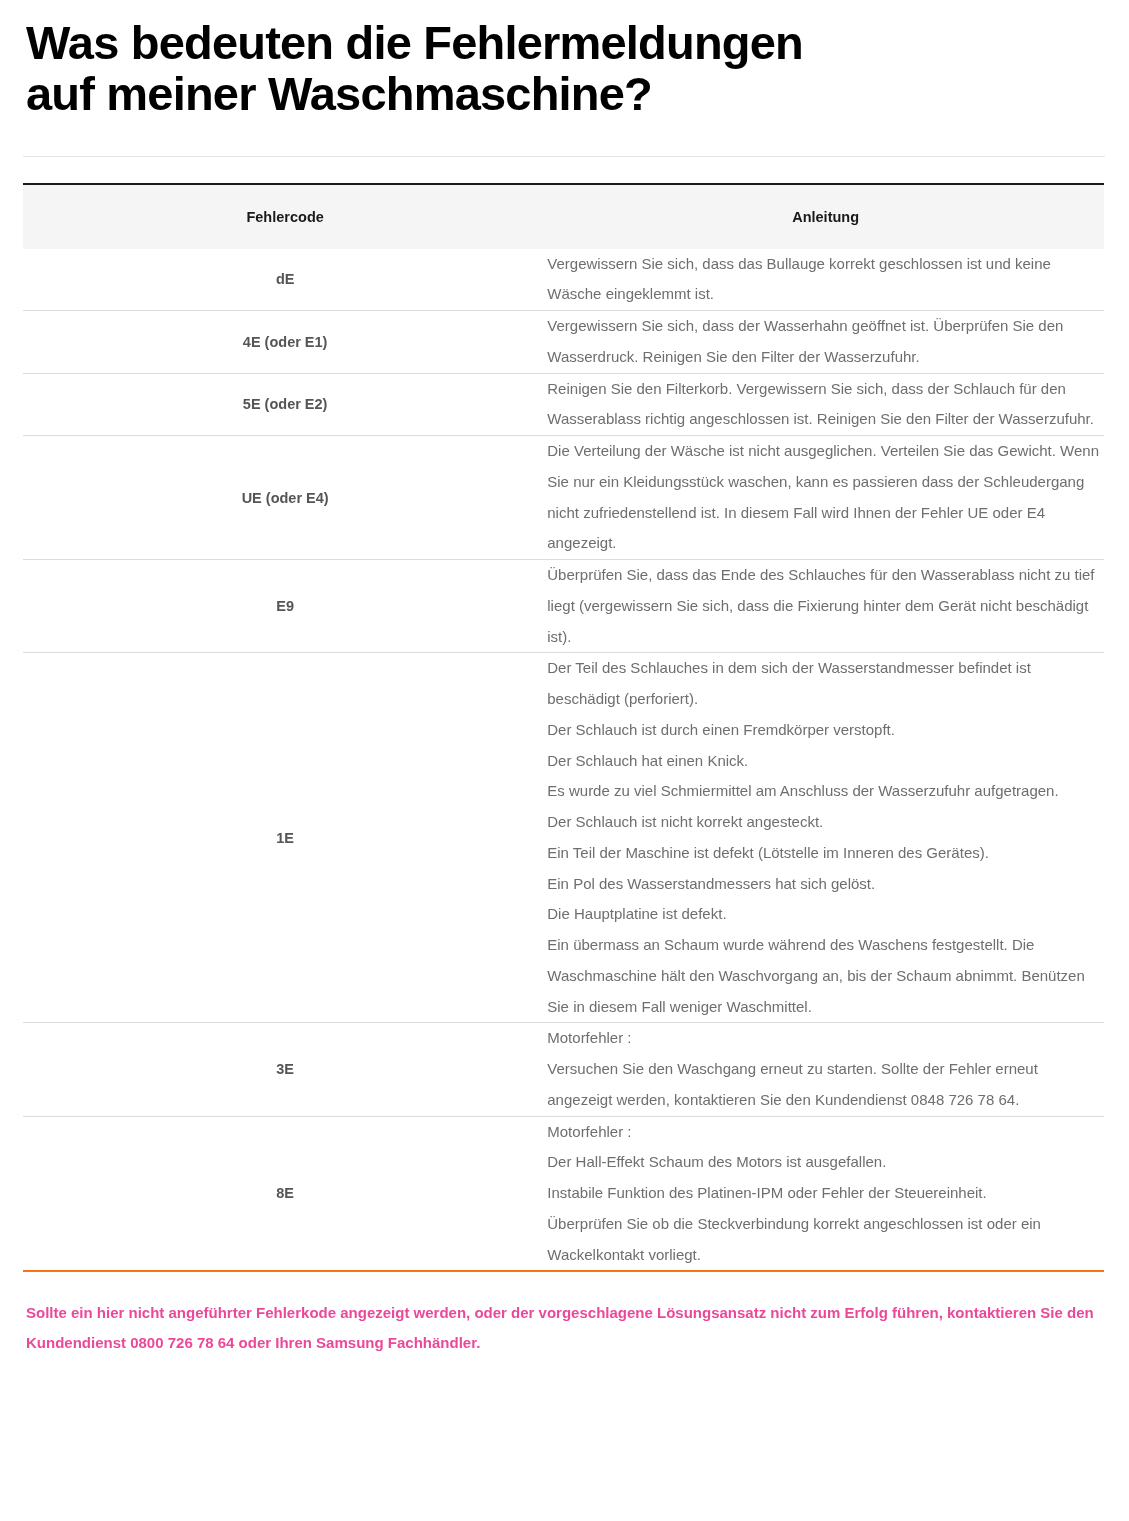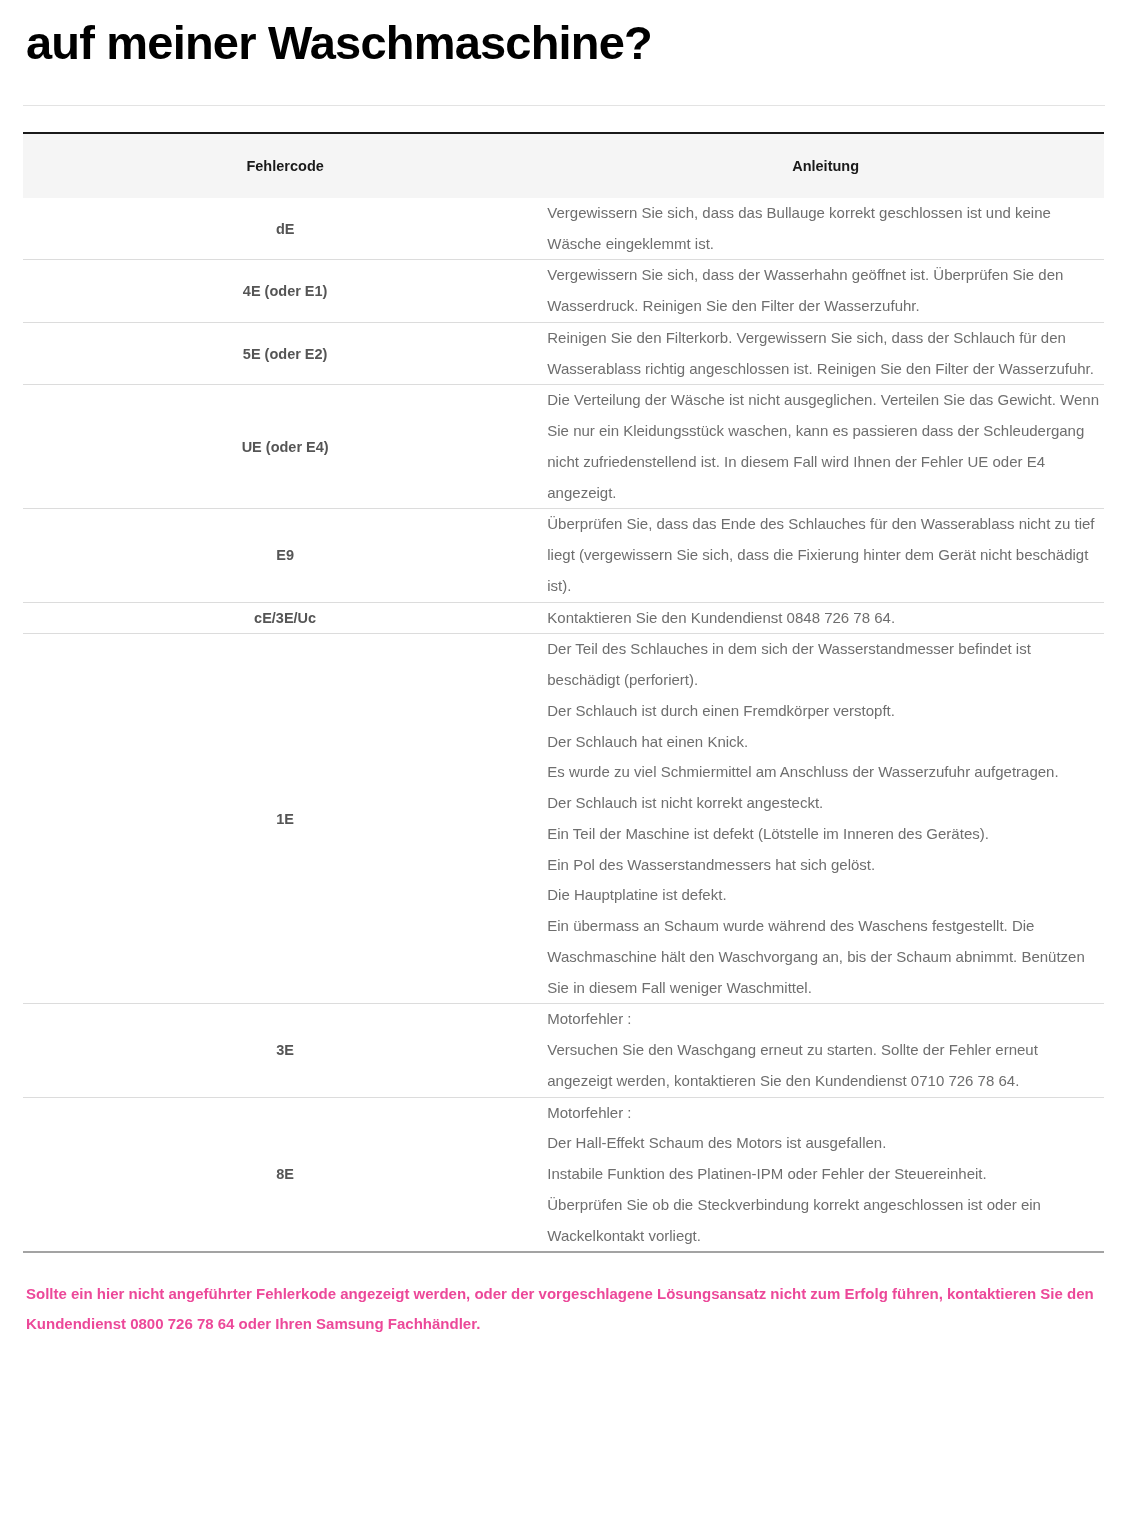--- a/index.html
+++ b/index.html
@@ -58,21 +58,21 @@
     font-size: 15px;
     line-height: 1.5;
     color: #1a1a1a;
     font-weight: 700;
   }
 
   
   .table-wrap {
     margin: 26px 25px 0 23px;
     border-top: 2px solid #1a1a1a;
-    border-bottom: 2px solid #a3a3a3;
+    border-bottom: 2px solid #f97316;
   }
   table.errors {
     width: 100%;
     border-collapse: collapse;
     table-layout: fixed;
   }
   table.errors thead th {
     background: #f5f5f5;
     font-size: 14.5px;
     font-weight: 700;
@@ -121,20 +121,21 @@
     color: #ec4899;
   }
 </style>
 </head>
 <body>
 
 <div class="page">
 
   <div class="title-block">
     <h1 class="page-title">
+      <span class="tline">Was bedeuten die Fehlermeldungen</span>
       <span class="tline">auf meiner Waschmaschine?</span>
     </h1>
   </div>
 
   <div class="title-rule"></div>
 
 
   <div class="table-wrap">
     <table class="errors">
       <thead>
@@ -165,47 +166,41 @@
           <tr>
             <td class="cell-code">UE (oder E4)</td>
             <td class="cell-guide single-para">
               <span class="gline">Die Verteilung der Wäsche ist nicht ausgeglichen. Verteilen Sie das Gewicht. Wenn Sie nur ein Kleidungsstück waschen, kann es passieren dass der Schleudergang nicht zufriedenstellend ist. In diesem Fall wird Ihnen der Fehler UE oder E4 angezeigt.</span>
             </td>
           </tr>
           <tr>
             <td class="cell-code">E9</td>
             <td class="cell-guide single-para">
               <span class="gline">Überprüfen Sie, dass das Ende des Schlauches für den Wasserablass nicht zu tief liegt (vergewissern Sie sich, dass die Fixierung hinter dem Gerät nicht beschädigt ist).</span>
-            </td>
-          </tr>
-          <tr>
-            <td class="cell-code">cE/3E/Uc</td>
-            <td class="cell-guide single-para">
-              <span class="gline">Kontaktieren Sie den Kundendienst 0848 726 78 64.</span>
             </td>
           </tr>
           <tr>
             <td class="cell-code">1E</td>
             <td class="cell-guide">
               <span class="gline">Der Teil des Schlauches in dem sich der Wasserstandmesser befindet ist beschädigt (perforiert).</span>
               <span class="gline">Der Schlauch ist durch einen Fremdkörper verstopft.</span>
               <span class="gline">Der Schlauch hat einen Knick.</span>
               <span class="gline">Es wurde zu viel Schmiermittel am Anschluss der Wasserzufuhr aufgetragen.</span>
               <span class="gline">Der Schlauch ist nicht korrekt angesteckt.</span>
               <span class="gline">Ein Teil der Maschine ist defekt (Lötstelle im Inneren des Gerätes).</span>
               <span class="gline">Ein Pol des Wasserstandmessers hat sich gelöst.</span>
               <span class="gline">Die Hauptplatine ist defekt.</span>
               <span class="gline">Ein übermass an Schaum wurde während des Waschens festgestellt. Die Waschmaschine hält den Waschvorgang an, bis der Schaum abnimmt. Benützen Sie in diesem Fall weniger Waschmittel.</span>
             </td>
           </tr>
           <tr>
             <td class="cell-code">3E</td>
             <td class="cell-guide">
               <span class="gline">Motorfehler :</span>
-              <span class="gline">Versuchen Sie den Waschgang erneut zu starten. Sollte der Fehler erneut angezeigt werden, kontaktieren Sie den Kundendienst 0710 726 78 64.</span>
+              <span class="gline">Versuchen Sie den Waschgang erneut zu starten. Sollte der Fehler erneut angezeigt werden, kontaktieren Sie den Kundendienst 0848 726 78 64.</span>
             </td>
           </tr>
           <tr>
             <td class="cell-code">8E</td>
             <td class="cell-guide">
               <span class="gline">Motorfehler :</span>
               <span class="gline">Der Hall-Effekt Schaum des Motors ist ausgefallen.</span>
               <span class="gline">Instabile Funktion des Platinen-IPM oder Fehler der Steuereinheit.</span>
               <span class="gline">Überprüfen Sie ob die Steckverbindung korrekt angeschlossen ist oder ein Wackelkontakt vorliegt.</span>
             </td>

